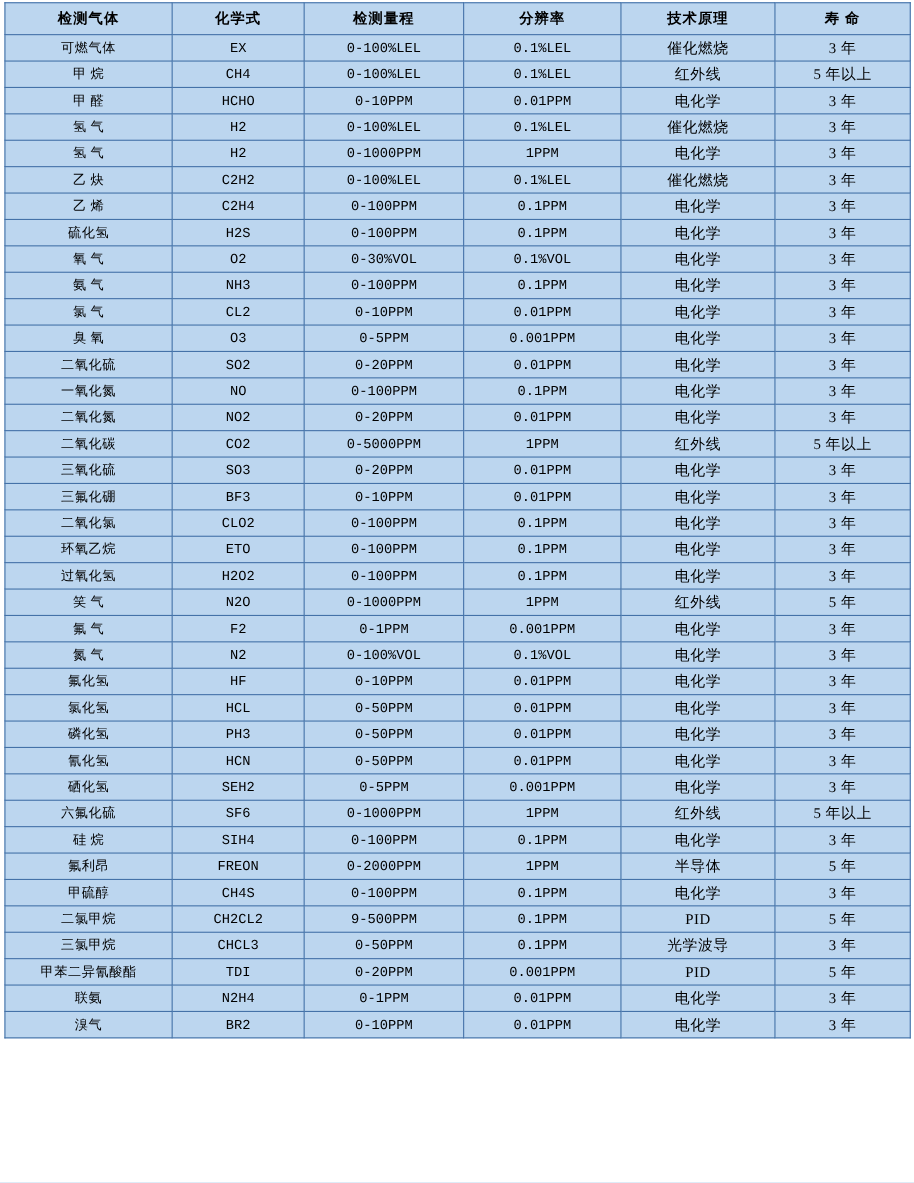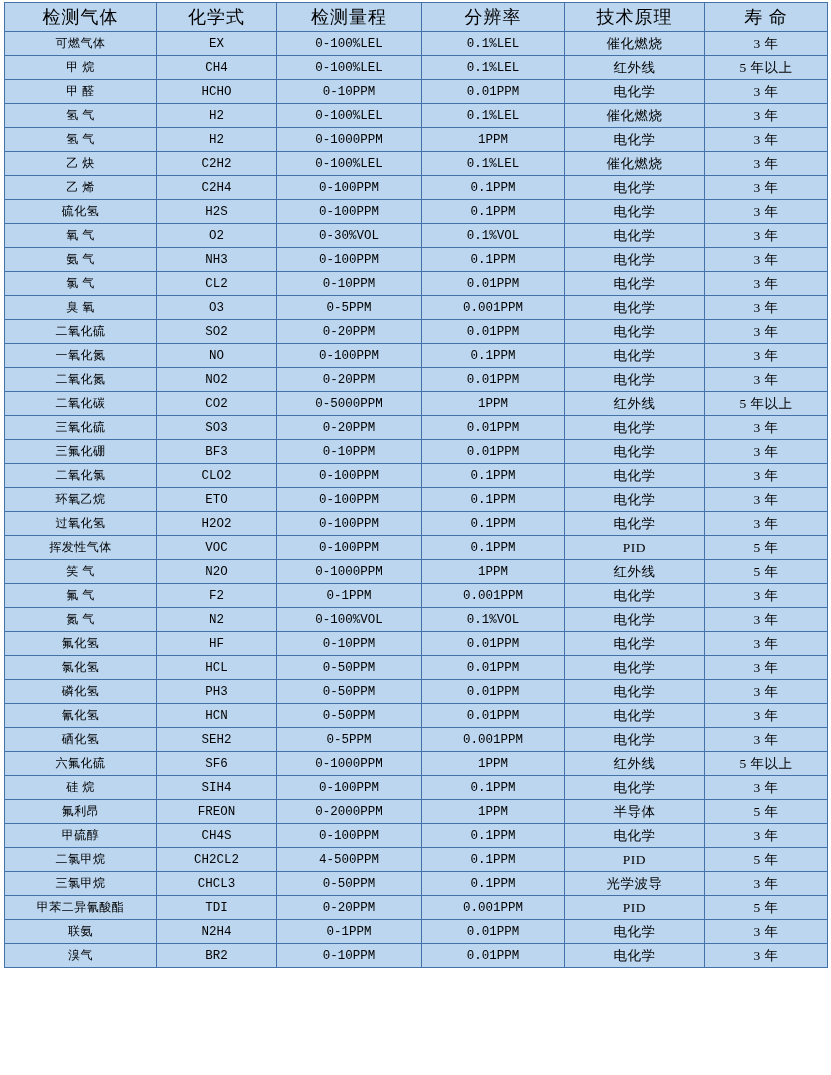--- a/index.html
+++ b/index.html
@@ -36,24 +36,24 @@
     text-align: center;
     vertical-align: middle;
     background: #bcd6ef;
     color: #000000;
     font-weight: normal;
     overflow: hidden;
     white-space: nowrap;
   }
   table.gas-table thead th {
     height: 26px;
-    font-size: 18px;
+    font-size: 13px;
     letter-spacing: 1px;
     font-family: "Liberation Serif", "DejaVu Serif", serif;
-    font-weight: normal;
+    font-weight: bold;
   }
   table.gas-table tbody td {
     height: 21px;
     font-size: 13px;
     font-family: "Liberation Serif", "DejaVu Serif", serif;
   }
   
   table.gas-table tbody td.name {
     font-size: 12px;
     letter-spacing: 0.5px;
@@ -255,28 +255,20 @@
         </tr>
         <tr>
           <td class="name">过氧化氢</td>
           <td class="mono">H2O2</td>
           <td class="mono">0-100PPM</td>
           <td class="mono">0.1PPM</td>
           <td class="tech">电化学</td>
           <td class="life">3 年</td>
         </tr>
         <tr>
-          <td class="name">挥发性气体</td>
-          <td class="mono">VOC</td>
-          <td class="mono">0-100PPM</td>
-          <td class="mono">0.1PPM</td>
-          <td class="tech">PID</td>
-          <td class="life">5 年</td>
-        </tr>
-        <tr>
           <td class="name">笑 气</td>
           <td class="mono">N2O</td>
           <td class="mono">0-1000PPM</td>
           <td class="mono">1PPM</td>
           <td class="tech">红外线</td>
           <td class="life">5 年</td>
         </tr>
         <tr>
           <td class="name">氟 气</td>
           <td class="mono">F2</td>
@@ -361,21 +353,21 @@
           <td class="name">甲硫醇</td>
           <td class="mono">CH4S</td>
           <td class="mono">0-100PPM</td>
           <td class="mono">0.1PPM</td>
           <td class="tech">电化学</td>
           <td class="life">3 年</td>
         </tr>
         <tr>
           <td class="name">二氯甲烷</td>
           <td class="mono">CH2CL2</td>
-          <td class="mono">4-500PPM</td>
+          <td class="mono">9-500PPM</td>
           <td class="mono">0.1PPM</td>
           <td class="tech">PID</td>
           <td class="life">5 年</td>
         </tr>
         <tr>
           <td class="name">三氯甲烷</td>
           <td class="mono">CHCL3</td>
           <td class="mono">0-50PPM</td>
           <td class="mono">0.1PPM</td>
           <td class="tech">光学波导</td>

